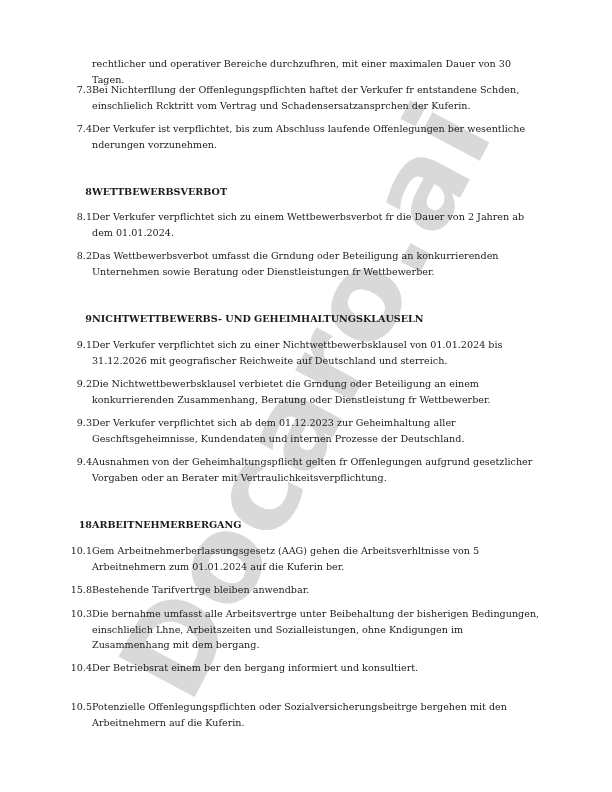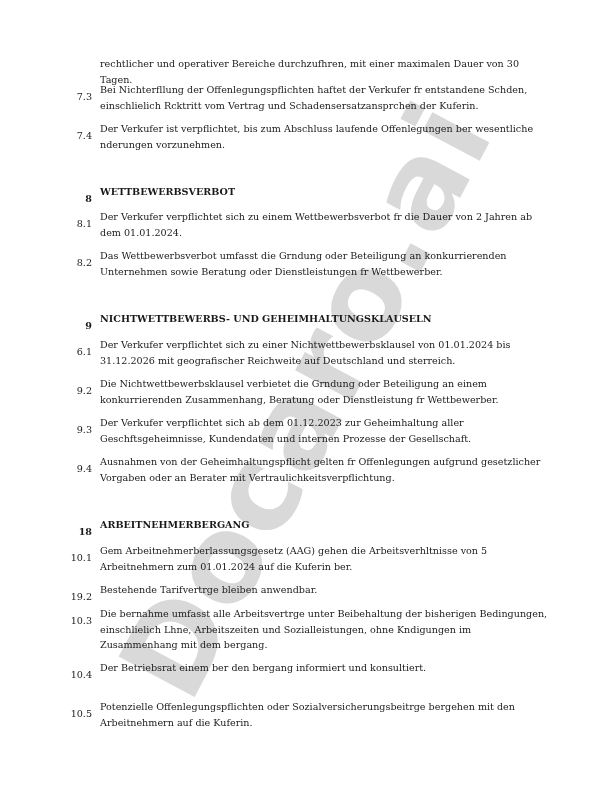--- a/index.html
+++ b/index.html
@@ -4,22 +4,22 @@
 <style>
   html, body { margin: 0; padding: 0; background: #ffffff; }
   body { width: 612px; height: 792px; position: relative; overflow: hidden;
          font-family: "DejaVu Serif", "Liberation Serif", serif; color: #1a1a1a; }
   .page { position: absolute; left: 0; top: 0; width: 612px; height: 792px; }
   .watermark { position: absolute; left: 306px; top: 400px; transform: translate(-50%, -50%) rotate(-62deg);
                font-family: "DejaVu Sans", "Liberation Sans", sans-serif; font-weight: bold;
                font-size: 118px; color: #d9d9d9; white-space: nowrap; letter-spacing: 2px; z-index: 0; }
   .content { position: absolute; left: 0; top: 0; width: 612px; z-index: 1; font-size: 9.6px; line-height: 15.6px; }
   .row { position: absolute; left: 0; width: 612px; }
-  .num { position: absolute; left: 60px; width: 32px; text-align: right; margin-top: 7px; }
-  .txt { position: absolute; left: 100px; width: 450px; }
+  .num { position: absolute; left: 60px; width: 32px; text-align: right; }
+  .txt { position: absolute; left: 92px; width: 450px; }
   .heading .num, .heading .txt { font-weight: bold; }
   b { font-weight: normal; }
 </style>
 </head>
 <body>
 
 <div class="page">
   <div class="watermark">Docaro.ai</div>
   <div class="content" id="content">
       <div class="row" style="top: 56px;">
@@ -44,45 +44,45 @@
       </div>
       <div class="row" style="top: 248px;">
         <span class="num">8.2</span>
         <span class="txt"><span>Das Wettbewerbsverbot umfasst die Grndung oder Beteiligung an konkurrierenden Unternehmen sowie Beratung oder Dienstleistungen fr Wettbewerber.</span></span>
       </div>
       <div class="row heading" style="top: 311px;">
         <span class="num">9</span>
         <span class="txt"><span>NICHTWETTBEWERBS- UND GEHEIMHALTUNGSKLAUSELN</span></span>
       </div>
       <div class="row" style="top: 337px;">
-        <span class="num">6.1</span>
+        <span class="num">9.1</span>
         <span class="txt"><span>Der </span><b>Verkufer</b><span> verpflichtet sich zu einer Nichtwettbewerbsklausel von 01.01.2024 bis 31.12.2026 mit geografischer Reichweite auf Deutschland und sterreich.</span></span>
       </div>
       <div class="row" style="top: 376px;">
         <span class="num">9.2</span>
         <span class="txt"><span>Die Nichtwettbewerbsklausel verbietet die Grndung oder Beteiligung an einem konkurrierenden Zusammenhang, Beratung oder Dienstleistung fr Wettbewerber.</span></span>
       </div>
       <div class="row" style="top: 415px;">
         <span class="num">9.3</span>
-        <span class="txt"><span>Der </span><b>Verkufer</b><span> verpflichtet sich ab dem 01.12.2023 zur Geheimhaltung aller Geschftsgeheimnisse, Kundendaten und internen Prozesse der </span><b>Gesellschaft</b><span>.</span></span>
+        <span class="txt"><span>Der </span><b>Verkufer</b><span> verpflichtet sich ab dem 01.12.2023 zur Geheimhaltung aller Geschftsgeheimnisse, Kundendaten und internen Prozesse der </span><b>Deutschland</b><span>.</span></span>
       </div>
       <div class="row" style="top: 454px;">
         <span class="num">9.4</span>
         <span class="txt"><span>Ausnahmen von der Geheimhaltungspflicht gelten fr Offenlegungen aufgrund gesetzlicher Vorgaben oder an Berater mit Vertraulichkeitsverpflichtung.</span></span>
       </div>
       <div class="row heading" style="top: 517px;">
         <span class="num">18</span>
         <span class="txt"><span>ARBEITNEHMERBERGANG</span></span>
       </div>
       <div class="row" style="top: 543px;">
         <span class="num">10.1</span>
         <span class="txt"><span>Gem Arbeitnehmerberlassungsgesetz (AAG) gehen die Arbeitsverhltnisse von 5 Arbeitnehmern zum 01.01.2024 auf die </span><b>Kuferin</b><span> ber.</span></span>
       </div>
       <div class="row" style="top: 582px;">
-        <span class="num">19.2</span>
+        <span class="num">15.8</span>
         <span class="txt"><span>Bestehende Tarifvertrge bleiben anwendbar.</span></span>
       </div>
       <div class="row" style="top: 606px;">
         <span class="num">10.3</span>
         <span class="txt"><span>Die bernahme umfasst alle Arbeitsvertrge unter Beibehaltung der bisherigen Bedingungen, einschlielich Lhne, Arbeitszeiten und Sozialleistungen, ohne Kndigungen im Zusammenhang mit dem bergang.</span></span>
       </div>
       <div class="row" style="top: 660px;">
         <span class="num">10.4</span>
         <span class="txt"><span>Der Betriebsrat einem ber den bergang informiert und konsultiert.</span></span>
       </div>

